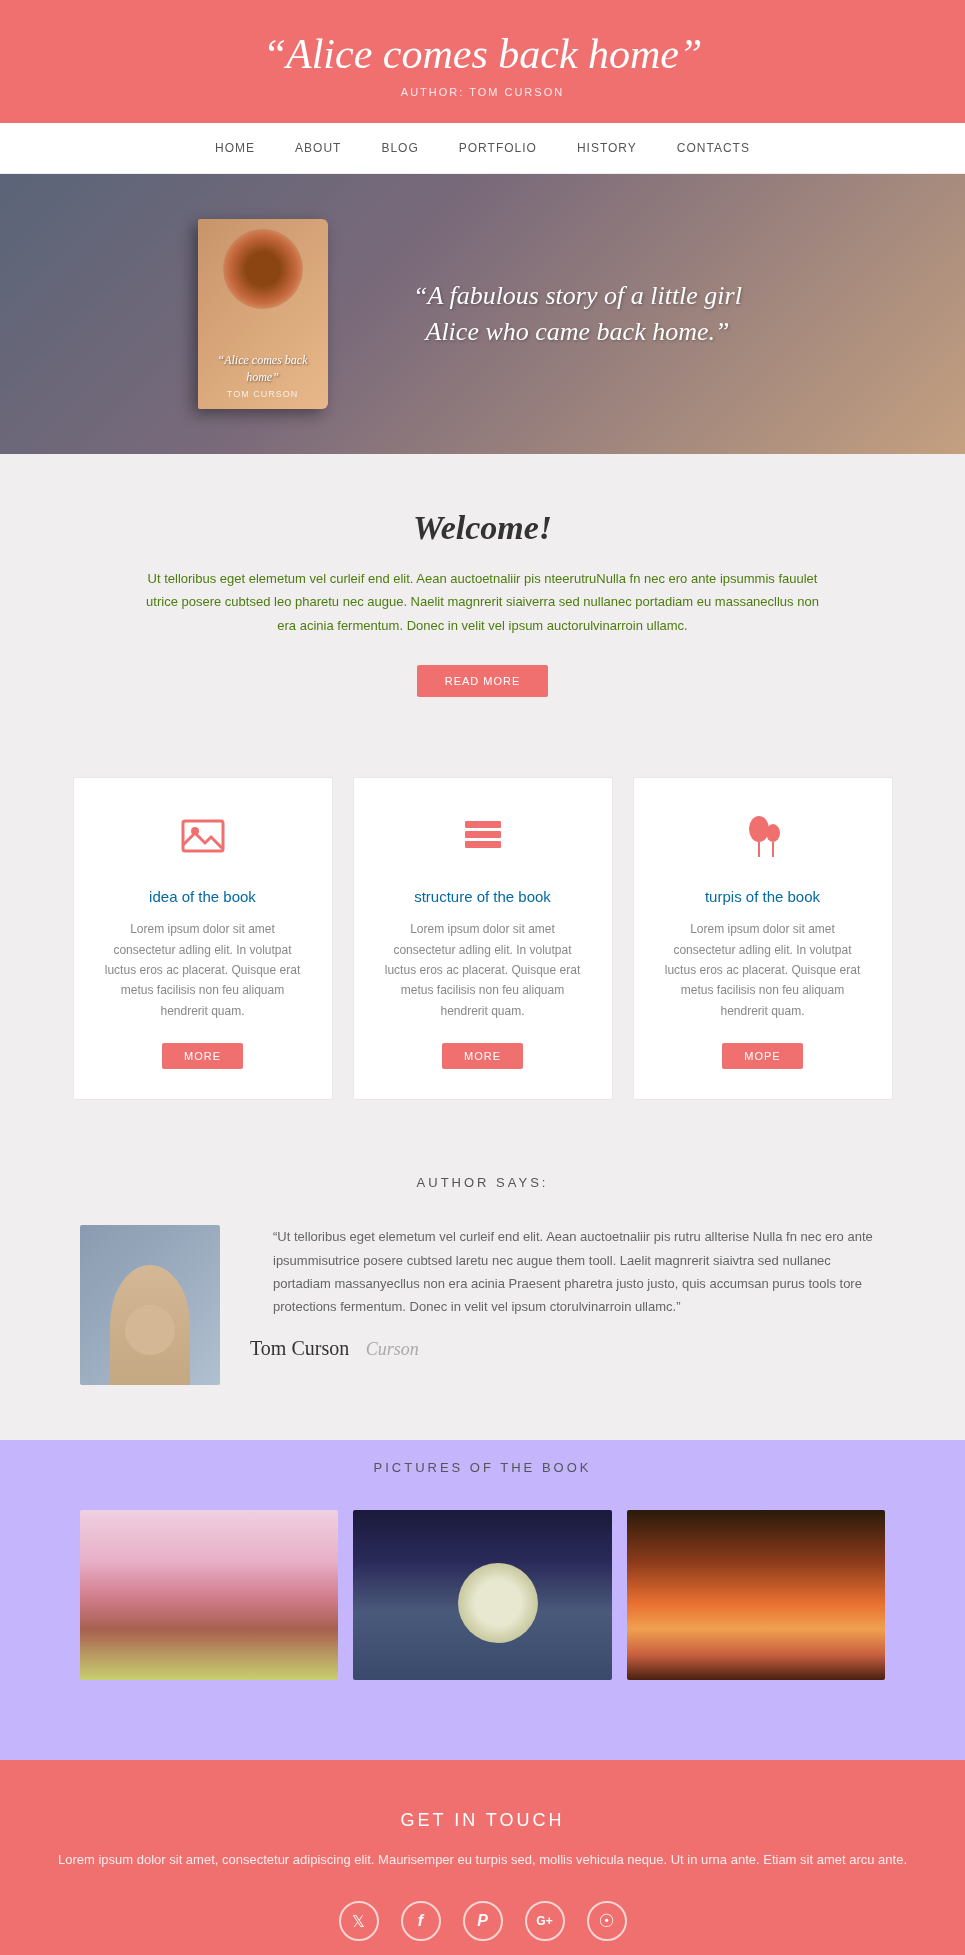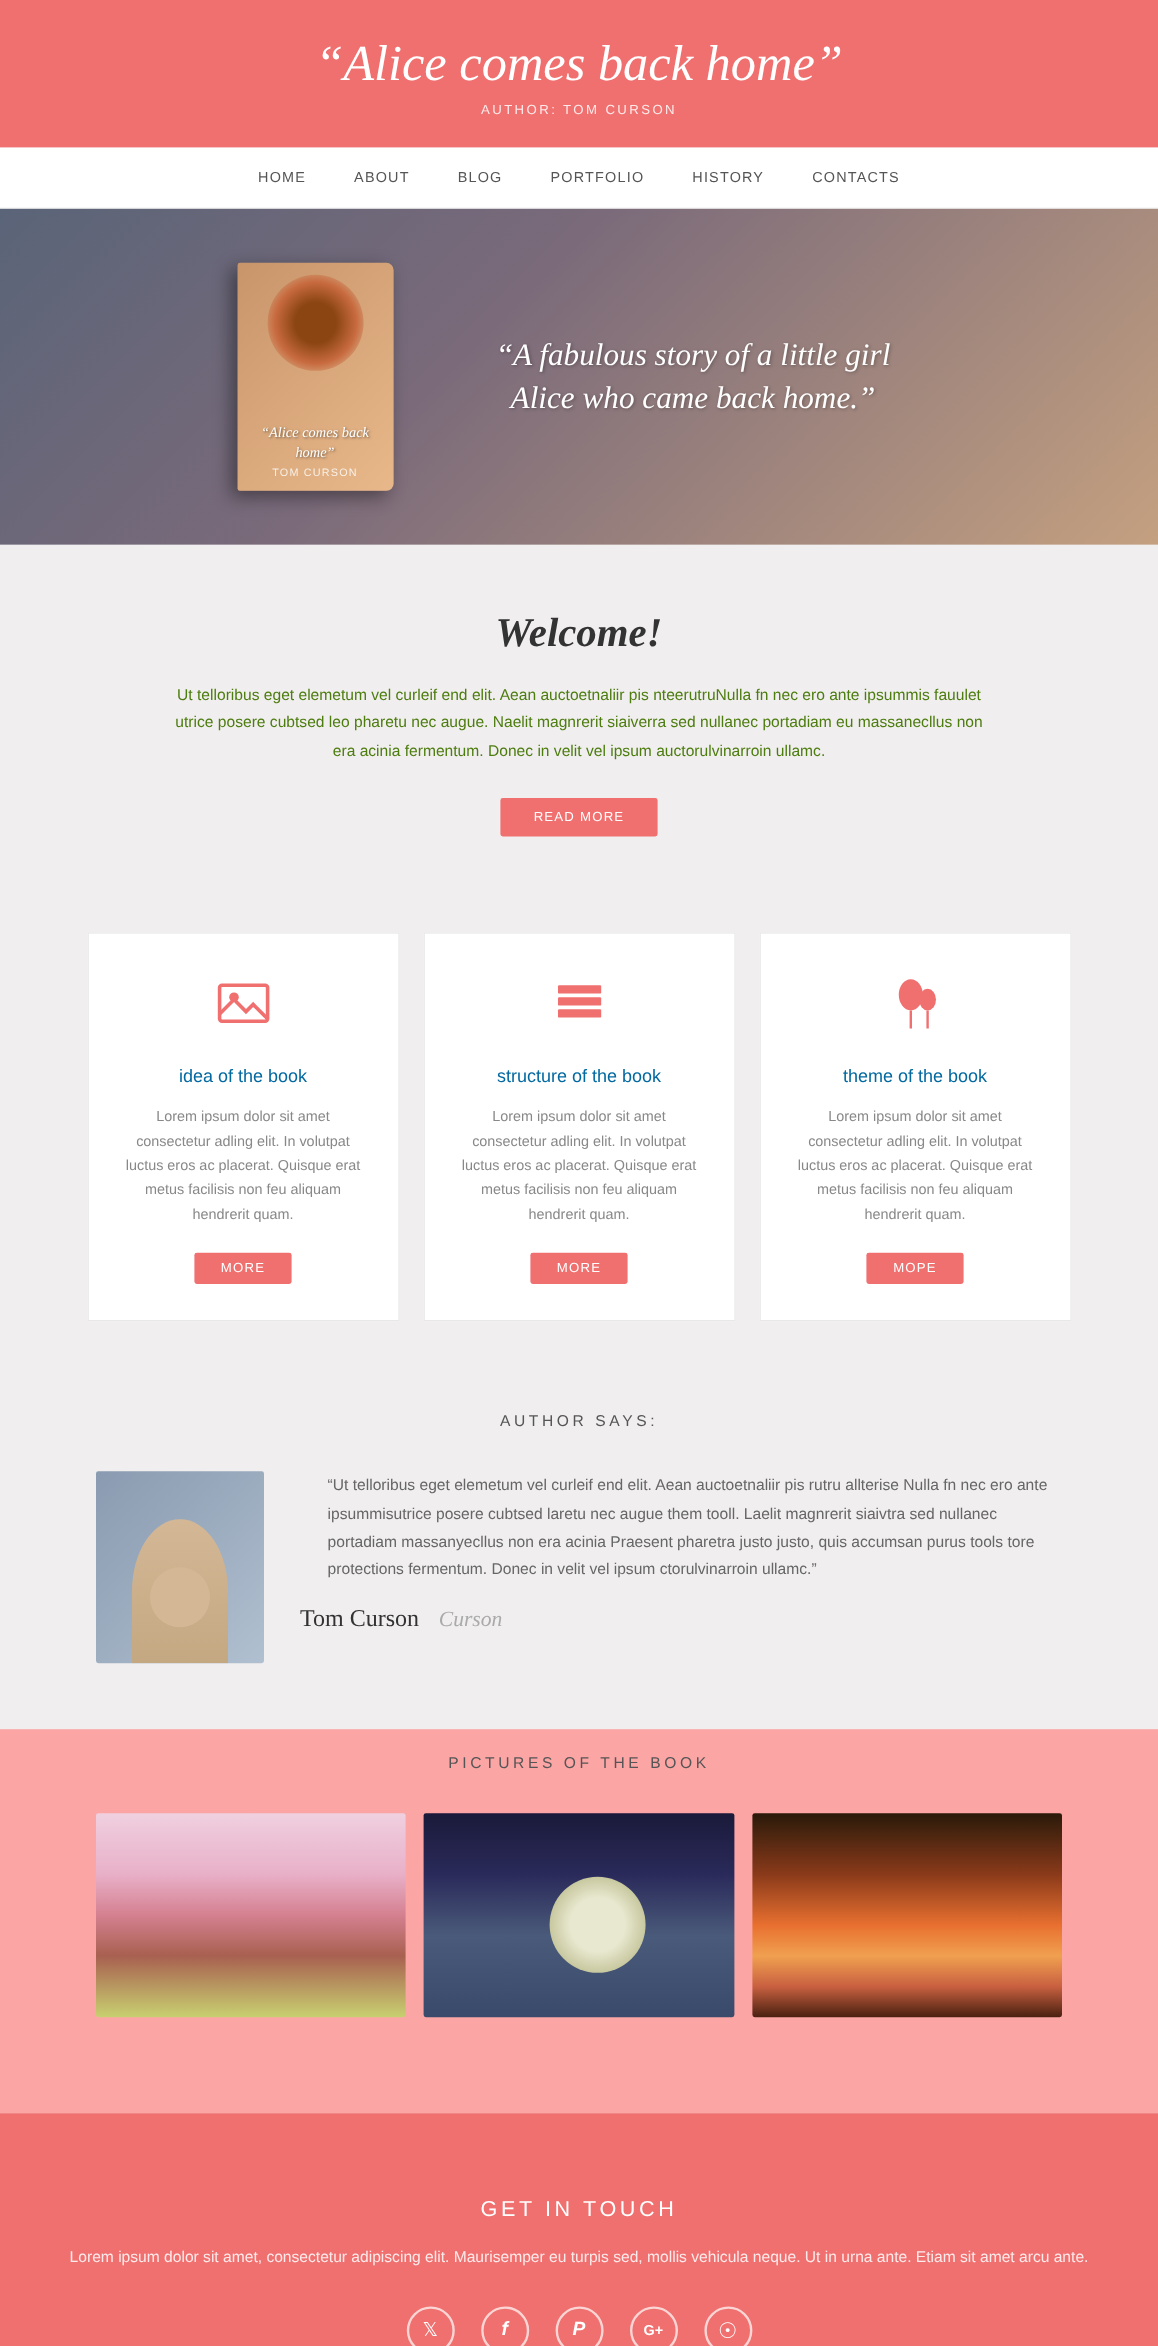--- a/index.html
+++ b/index.html
@@ -254,21 +254,21 @@
     }
     .author-signature {
       font-family: Georgia, serif;
       font-style: italic;
       color: #aaa;
       font-size: 18px;
     }
 
     
     .pictures-section {
-      background: #fca5a5;
+      background: #c4b5fd;
       padding: 20px 80px 50px;
     }
     .pictures-grid {
       display: flex;
       gap: 15px;
       margin-bottom: 30px;
     }
     .picture-item {
       flex: 1;
       height: 170px;
@@ -306,21 +306,20 @@
       background: #f07070;
       text-align: center;
       padding: 50px 20px;
     }
     .footer-cta-title {
       color: white;
       font-size: 18px;
       letter-spacing: 3px;
       text-transform: uppercase;
       margin-bottom: 18px;
-      margin-top: 20px;
     }
     .footer-cta-text {
       color: rgba(255,255,255,0.85);
       font-size: 13px;
       line-height: 1.7;
       margin-bottom: 30px;
     }
     .social-icons {
       display: flex;
       justify-content: center;
@@ -403,21 +402,21 @@
 
   <div class="feature-card">
     <span class="feature-icon">
       <svg viewBox="0 0 48 48" xmlns="http://www.w3.org/2000/svg">
         <ellipse cx="20" cy="16" rx="10" ry="13" fill="#f07070"></ellipse>
         <line x1="20" y1="29" x2="20" y2="44" stroke="#f07070" stroke-width="2"></line>
         <ellipse cx="34" cy="20" rx="7" ry="9" fill="#f07070"></ellipse>
         <line x1="34" y1="29" x2="34" y2="44" stroke="#f07070" stroke-width="2"></line>
       </svg>
     </span>
-    <div class="feature-title">theme of the book</div>
+    <div class="feature-title">turpis of the book</div>
     <p class="feature-text">Lorem ipsum dolor sit amet consectetur adling elit. In volutpat luctus eros ac placerat. Quisque erat metus facilisis non feu aliquam hendrerit quam.</p>
     <button class="btn-secondary">MopE</button>
   </div>
 </section>
 
 <section class="author-section">
   <div class="section-label">AUTHOR SAYS:</div>
   <div class="author-content">
     <div class="author-photo"></div>
     <div>

